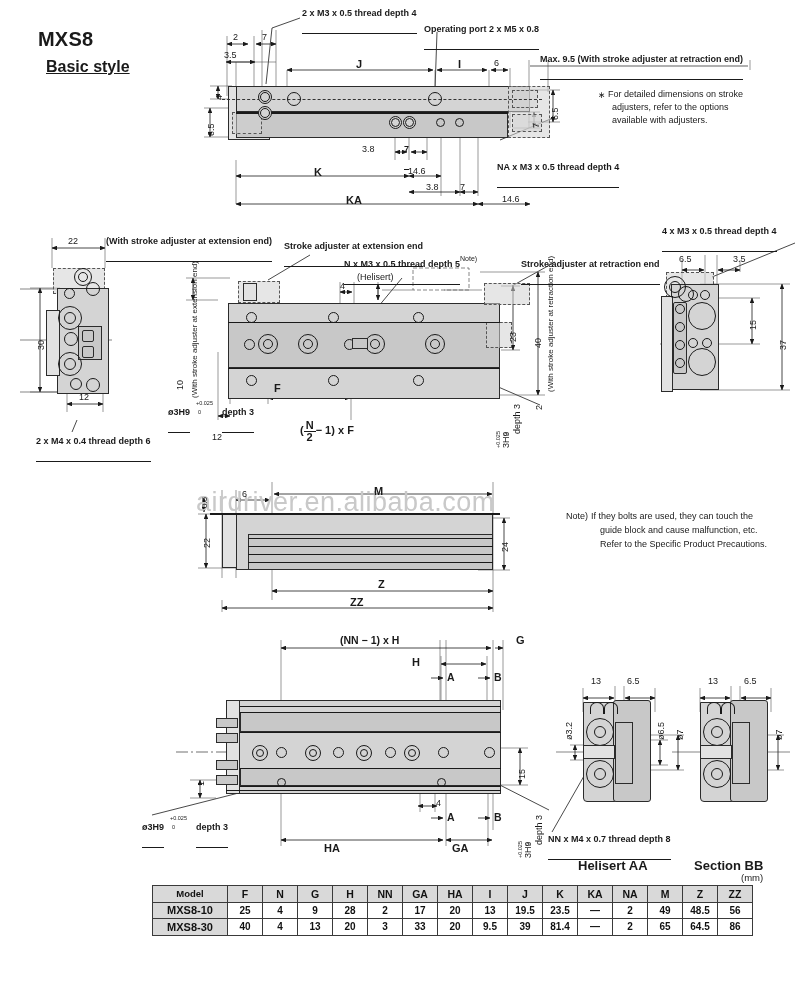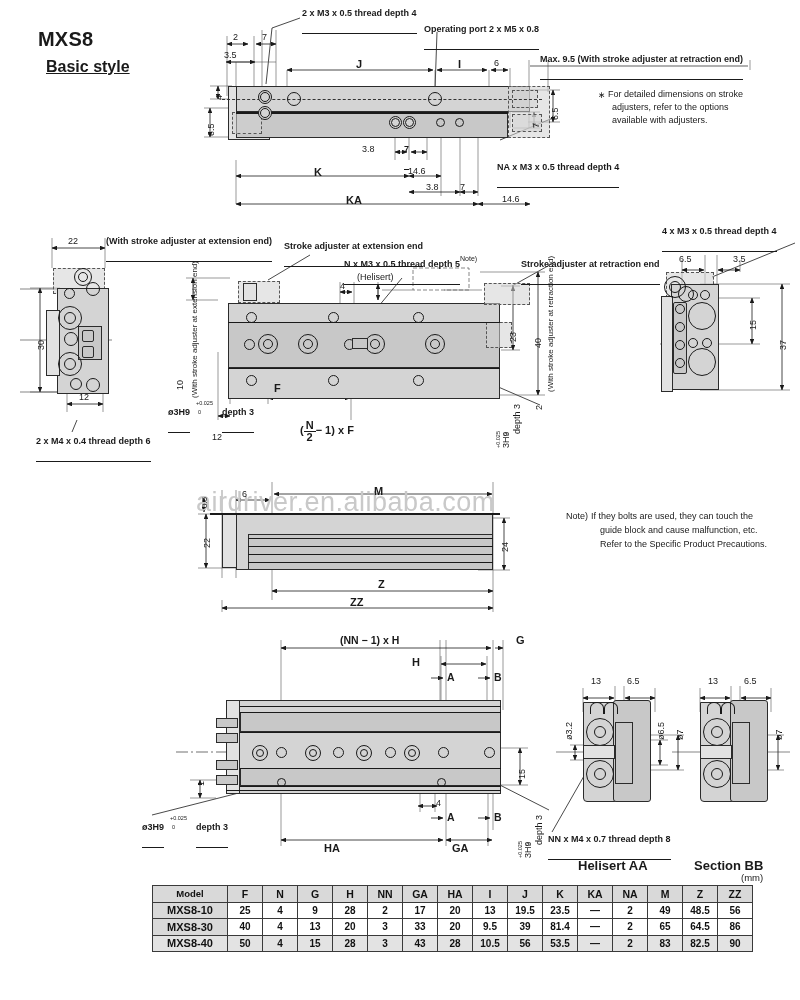--- a/index.html
+++ b/index.html
@@ -612,32 +612,14 @@
         <td class="num">20</td>
         <td class="num">9.5</td>
         <td class="num">39</td>
         <td class="num">81.4</td>
         <td class="num">—</td>
         <td class="num">2</td>
         <td class="num">65</td>
         <td class="num">64.5</td>
         <td class="num">86</td>
       </tr>
-      <tr class="alt">
-        <td class="model-c">MXS8-40</td>
-        <td class="num">50</td>
-        <td class="num">4</td>
-        <td class="num">15</td>
-        <td class="num">28</td>
-        <td class="num">3</td>
-        <td class="num">43</td>
-        <td class="num">28</td>
-        <td class="num">10.5</td>
-        <td class="num">56</td>
-        <td class="num">53.5</td>
-        <td class="num">—</td>
-        <td class="num">2</td>
-        <td class="num">83</td>
-        <td class="num">82.5</td>
-        <td class="num">90</td>
-      </tr>
     </tbody>
 </table>
 
 </body></html>

